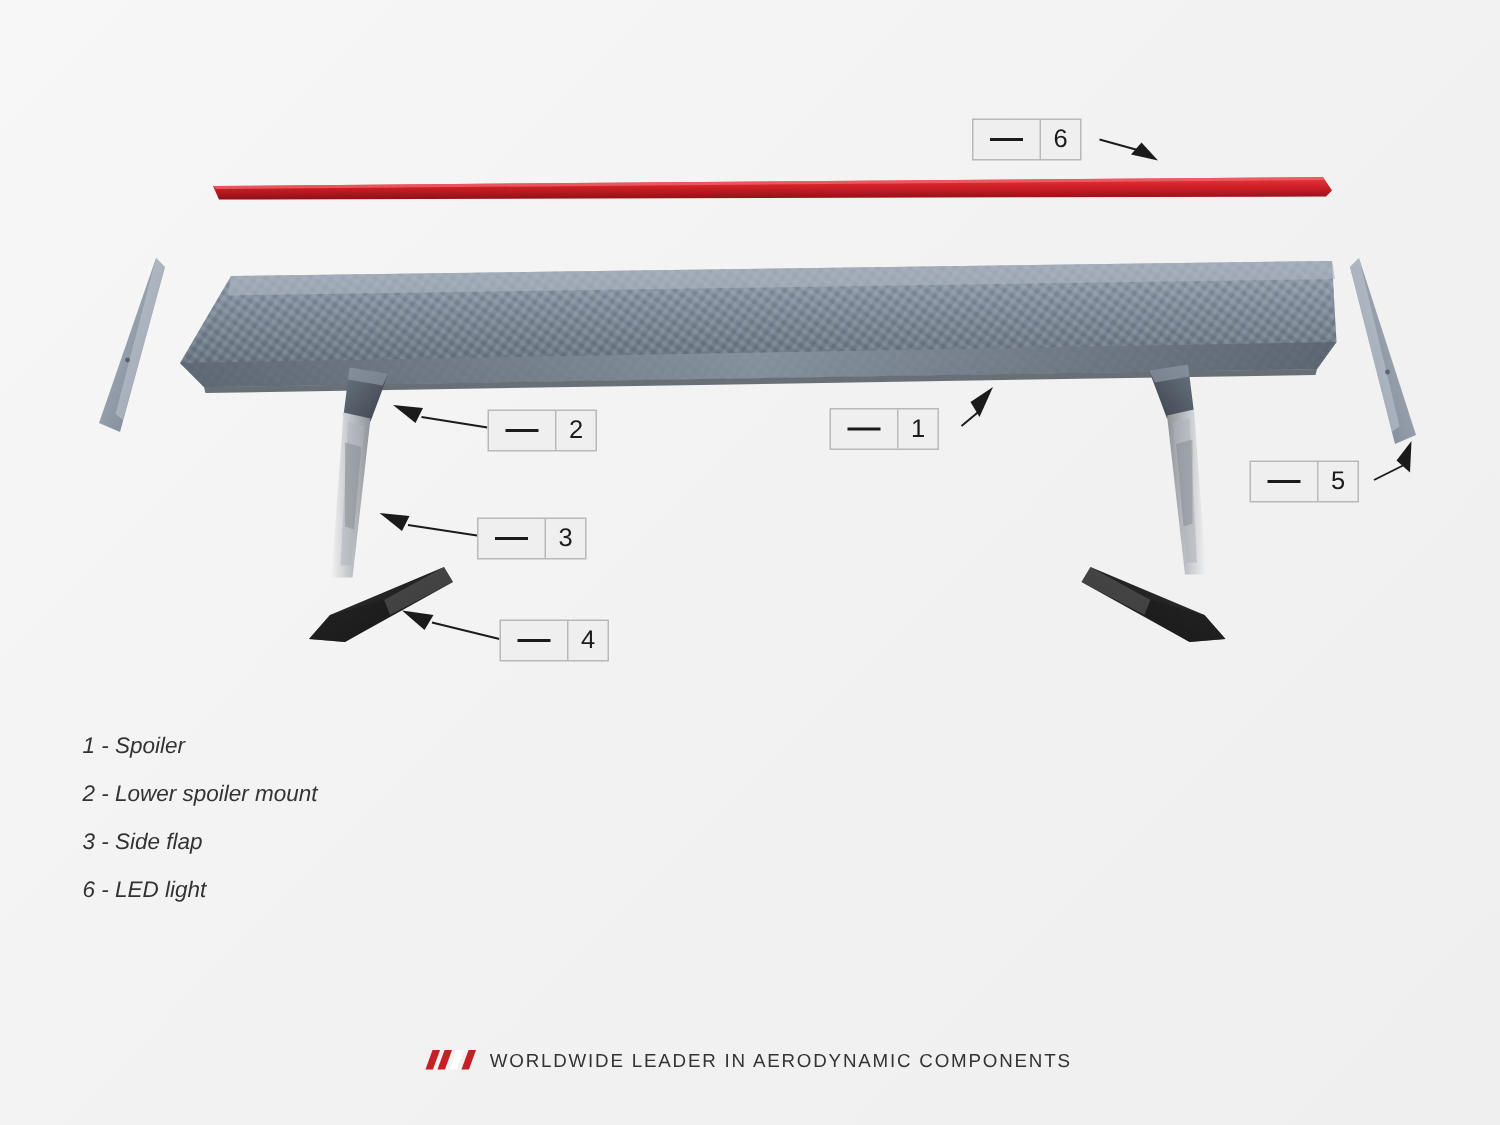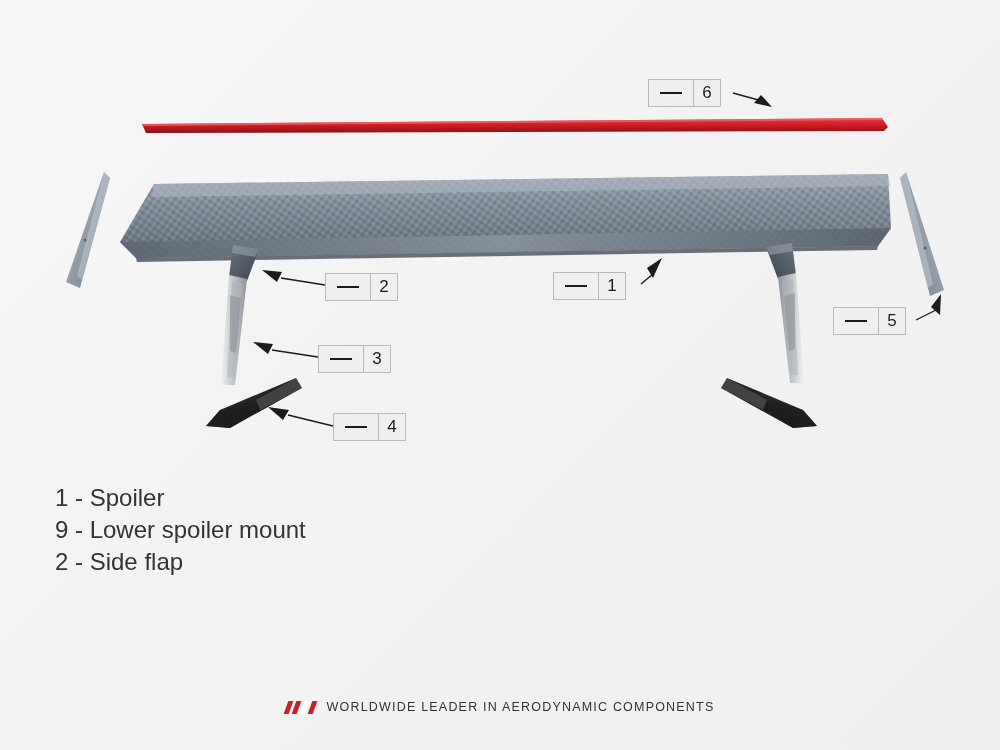--- a/index.html
+++ b/index.html
@@ -79,34 +79,35 @@
   }
 
   
   #legend {
     position: absolute;
     left: 55px;
     top: 482px;
     color: #2b2b2b;
   }
   #legend .legend-row {
-    font-size: 24px;
+    font-size: 15px;
     line-height: 32px;
     white-space: nowrap;
     color: #333;
+    font-style: italic;
   }
 
   
   #footer {
     position: absolute;
     left: 0;
     right: 0;
     bottom: 36px;
     display: flex;
-    align-items: flex-end;
+    align-items: flex-start;
     justify-content: center;
     gap: 12px;
   }
   #footer .stripes {
     display: flex;
     gap: 3px;
     transform: skewX(-20deg);
   }
   #footer .stripes span {
     display: block;
@@ -313,22 +314,23 @@
 
   <div class="callout" style="left:833px; top:307px;">
     <span class="dash">
         <i></i>
       </span>
     <span class="num">5</span>
   </div>
 
   <div id="legend">
     <div class="legend-row">1 - Spoiler</div>
-    <div class="legend-row">9 - Lower spoiler mount</div>
-    <div class="legend-row">2 - Side flap</div>
+    <div class="legend-row">2 - Lower spoiler mount</div>
+    <div class="legend-row">3 - Side flap</div>
+    <div class="legend-row">6 - LED light</div>
   </div>
 
   <div id="footer">
     <span class="stripes">
       <span style="background:#c62027"></span>
       <span style="background:#c62027"></span>
       <span style="background:#ffffff"></span>
       <span style="background:#c62027"></span>
     </span>
     <span class="tagline">WORLDWIDE LEADER IN AERODYNAMIC COMPONENTS</span>

